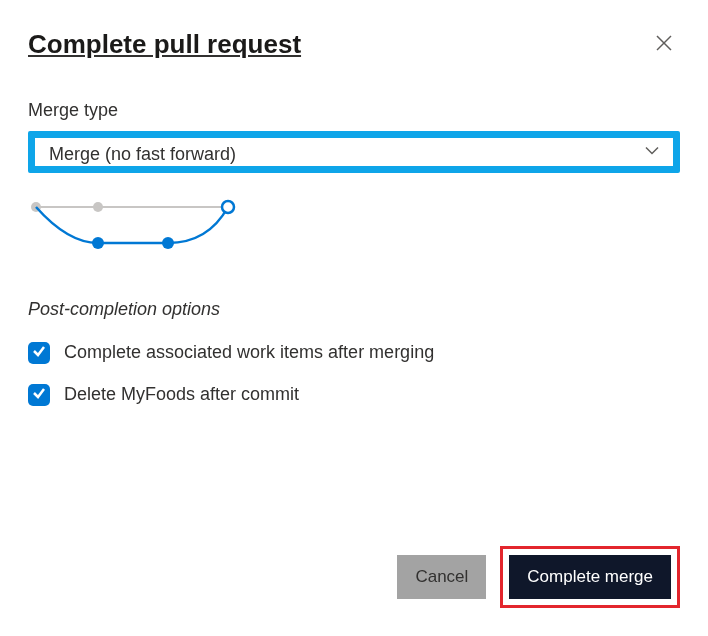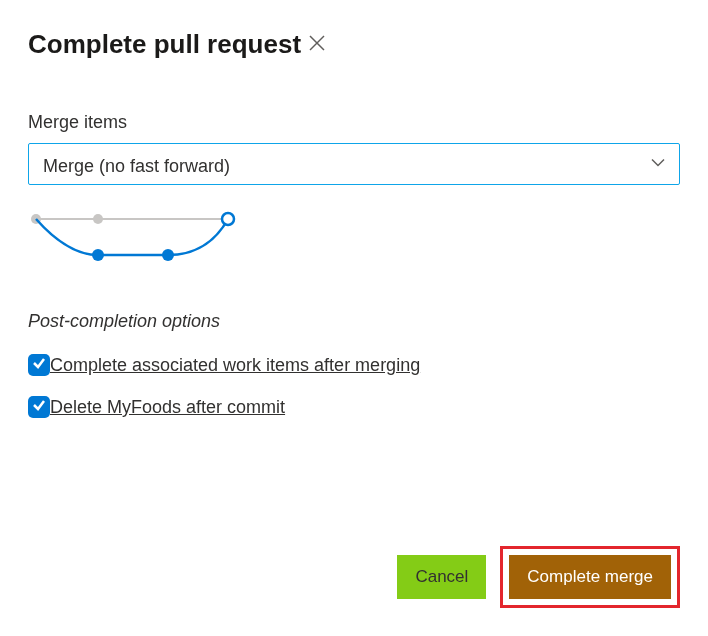--- a/index.html
+++ b/index.html
@@ -7,23 +7,24 @@
     margin: 0;
     padding: 28px 28px 28px 28px;
     font-family: "Segoe UI", -apple-system, BlinkMacSystemFont, sans-serif;
     color: #323130;
     width: 708px;
     height: 636px;
     background: #fff;
   }
   .header {
     display: flex;
-    justify-content: flex-start;
-    align-items: center;
-    margin-bottom: 52px;
+    justify-content: space-between;
+    align-items: center;
+    margin-bottom: 40px;
+    text-decoration: underline;
   }
   .title {
     font-size: 26px;
     font-weight: 700;
     color: #1b1a19;
     margin: 0;
   }
   .close {
     width: 32px;
     height: 32px;
@@ -36,21 +37,21 @@
     padding: 0;
   }
   .close svg { width: 16px; height: 16px; stroke: #605e5c; stroke-width: 1.5; }
   .label {
     font-size: 18px;
     color: #323130;
     margin-bottom: 10px;
   }
   .select {
     width: 100%;
-    border: 1px solid #0ea5e9;
+    border: 7px solid #0ea5e9;
     border-radius: 2px;
     height: 42px;
     padding: 4px 44px 0 14px;
     font-size: 18px;
     color: #323130;
     background: #fff;
     cursor: pointer;
     display: flex;
     align-items: center;
     position: relative;
@@ -68,24 +69,24 @@
     width: 210px;
   }
   .section-label {
     font-size: 18px;
     color: #323130;
     margin-bottom: 22px;
     font-style: italic;
   }
   .option-row {
     display: flex;
-    align-items: flex-end;
+    align-items: flex-start;
+    gap: 14px;
     margin-bottom: 20px;
     cursor: pointer;
-    text-decoration: underline;
   }
   .option-row .text {
     font-size: 18px;
     color: #323130;
   }
   .checkbox {
     width: 22px;
     height: 22px;
     border-radius: 5px;
     flex-shrink: 0;
@@ -111,51 +112,51 @@
   }
   .btn {
     height: 44px;
     padding: 0 18px;
     font-size: 17px;
     border: none;
     cursor: pointer;
     font-family: inherit;
   }
   .btn-cancel {
-    background: #84cc16;
+    background: #a3a3a3;
     color: #323130;
     margin-right: 14px;
   }
   .btn-primary-wrap {
     border: 3px solid #e3262d;
     padding: 6px;
     display: inline-flex;
   }
   .btn-primary {
-    background: #a16207;
+    background: #0f172a;
     color: #fff;
     font-weight: 400;
   }
 </style>
 </head>
 <body>
 
 <div class="header">
   <h1 class="title">Complete pull request</h1>
   <button class="close">
     <span>
       <svg viewBox="0 0 16 16">
           <line x1="1" y1="1" x2="15" y2="15"></line>
           <line x1="15" y1="1" x2="1" y2="15"></line>
         </svg>
     </span>
   </button>
 </div>
 
-<div class="label">Merge items</div>
+<div class="label">Merge type</div>
 <div class="select">
   <span>Merge (no fast forward)</span>
   <span class="chevron">
     <svg viewBox="0 0 14 14">
         <polyline points="1,4 7,10 13,4"></polyline>
       </svg>
   </span>
 </div>
 
 <div class="merge-diagram">

